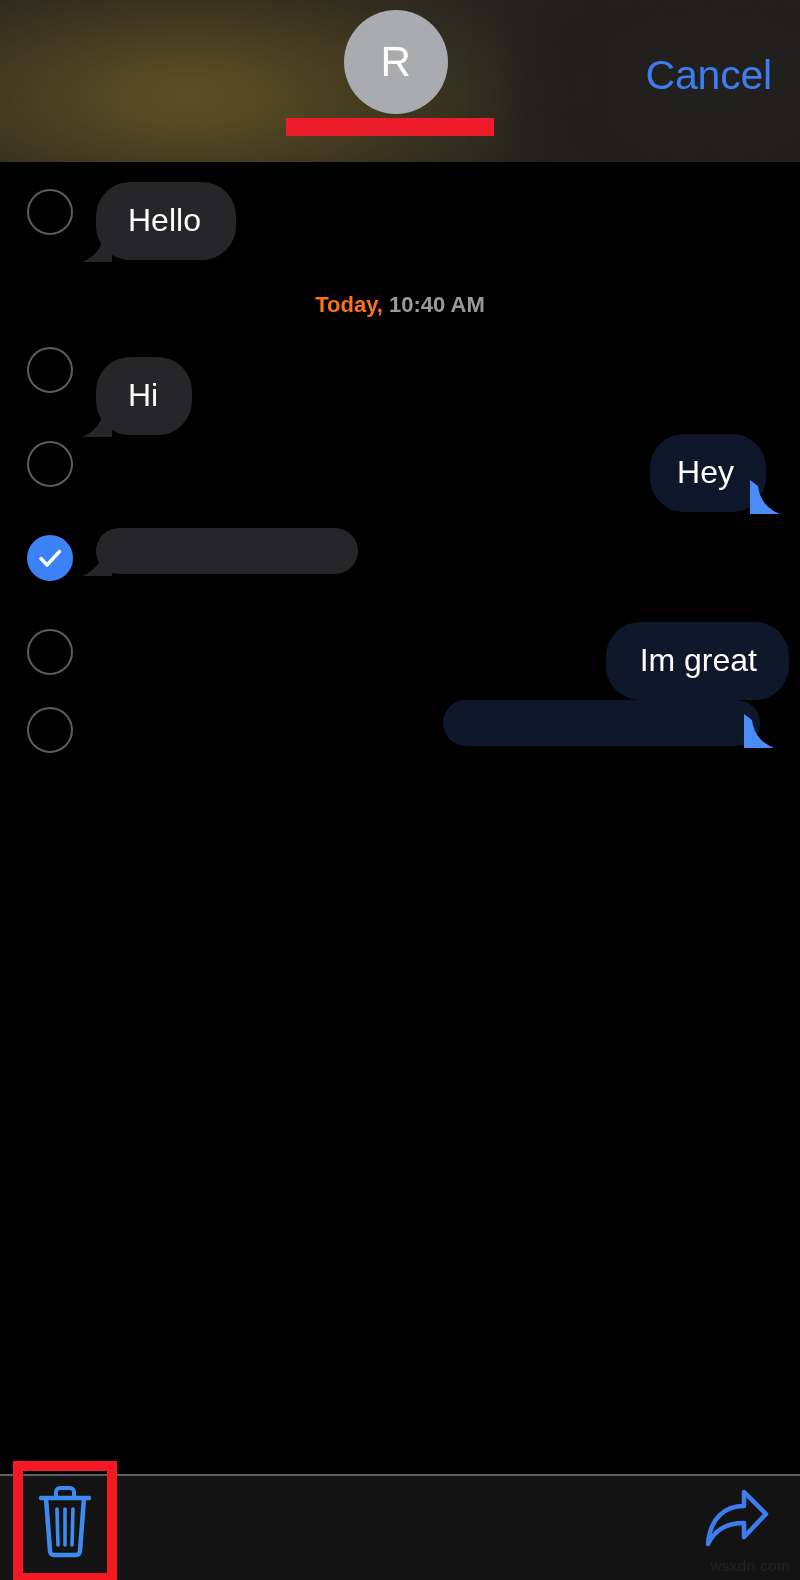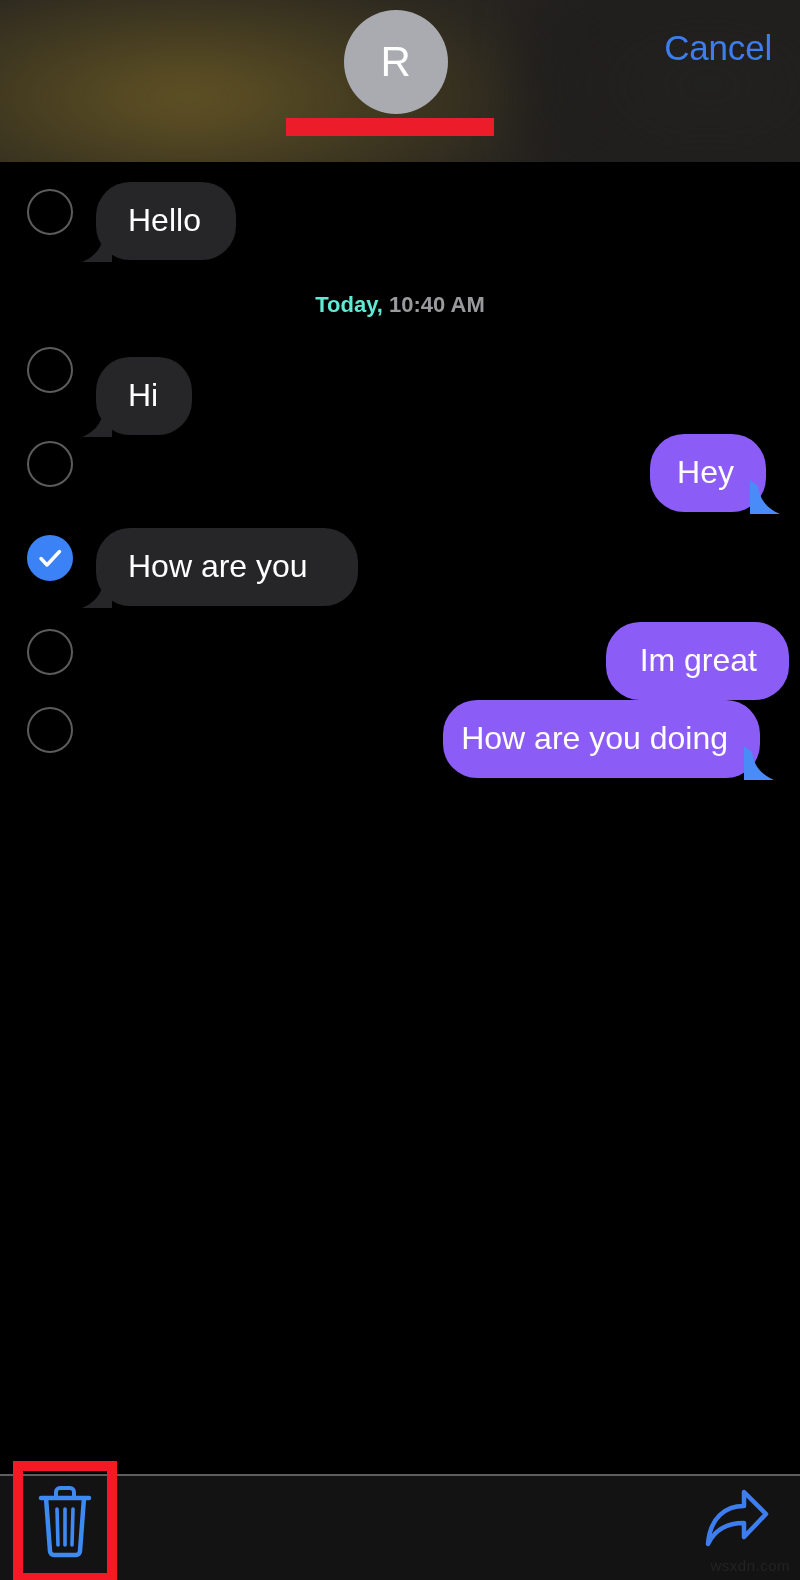--- a/index.html
+++ b/index.html
@@ -61,23 +61,23 @@
     font-weight:600;
   }
   #redaction-bar {
     position:absolute; left:286px; top:118px;
     width:208px; height:18px;
     background:#ec1c2a;
     z-index:5;
   }
 
   #cancel-button {
-    position:absolute; right:28px; top:28px;
+    position:absolute; right:28px; top:52px;
     color:#3d7df0;
-    font-size:35px;
+    font-size:41px;
     font-weight:400;
     letter-spacing:-0.2px;
     cursor:pointer;
   }
 
   
   #messages {
     position:absolute; left:0; top:162px;
     width:800px; height:1313px;
     background:#000;
@@ -117,42 +117,42 @@
     font-weight:400;
     line-height:1;
     white-space:nowrap;
   }
   .bubble.in {
     background:#262629;
     border-radius:34px;
     padding:22px 30px 24px 32px;
   }
   .bubble.out {
-    background:#8b5cf6;
+    background:#0f172a;
     border-radius:34px;
     padding:22px 32px 24px 32px;
   }
 
   
   .tail-in, .tail-out {
     position:absolute;
     width:30px; height:34px;
   }
   .tail-in  { left:-14px; bottom:-2px; }
   .tail-out { right:-14px; bottom:-2px; }
 
   
   #timestamp {
     position:absolute;
     left:0; top:130px;
     width:800px;
     text-align:center;
     font-size:22px;
   }
-  #ts-day  { color:#5eead4; font-weight:700; }
+  #ts-day  { color:#f97316; font-weight:700; }
   #ts-time { color:#9a9a9d; font-weight:700; }
 
   
   #divider {
     position:absolute; left:0; top:1474px;
     width:800px; height:2px;
     background:#5e5e60;
   }
   #toolbar {
     position:absolute; left:0; top:1476px;
@@ -239,36 +239,34 @@
               </svg></div>
           </div>
         </div>
         <div class="row" style="top: 0px;">
           <div class="sel on" style="top: 373px;">
             <svg width="30" height="30" viewBox="0 0 30 30">
               <path d="M6 15.5 L12 22 L24.5 8.5" fill="none" stroke="#fff" stroke-width="3.4" stroke-linecap="round" stroke-linejoin="round"></path>
             </svg>
           </div>
           <div class="bubble in" style="top: 366px; left: 96px; width: 262px; justify-content: flex-start;">
-            <span>How are you</span>
             <div class="tail-in"><svg viewBox="0 0 30 34" width="30" height="34">
                 <path d="M30 0 L30 34 L0 34 C10 30 20 22 22 6 Z" fill="#262629"></path>
               </svg></div>
           </div>
         </div>
         <div class="row" style="top: 0px;">
           <div class="sel off" style="top: 467px;"></div>
           <div class="bubble out" style="top: 460px; left: 606px; width: 183px; justify-content: flex-end;">
             <span>Im great</span>
           </div>
         </div>
         <div class="row" style="top: 0px;">
           <div class="sel off" style="top: 545px;"></div>
           <div class="bubble out" style="top: 538px; left: 443px; width: 317px; justify-content: flex-end;">
-            <span>How are you doing</span>
             <div class="tail-out"><svg viewBox="0 0 30 34" width="30" height="34">
                 <path d="M0 0 L0 34 L30 34 C20 30 10 22 8 6 Z" fill="#4a8cf7"></path>
               </svg></div>
           </div>
         </div>
       </div>
   </div>
 
   <div id="divider"></div>
   <div id="toolbar"></div>

